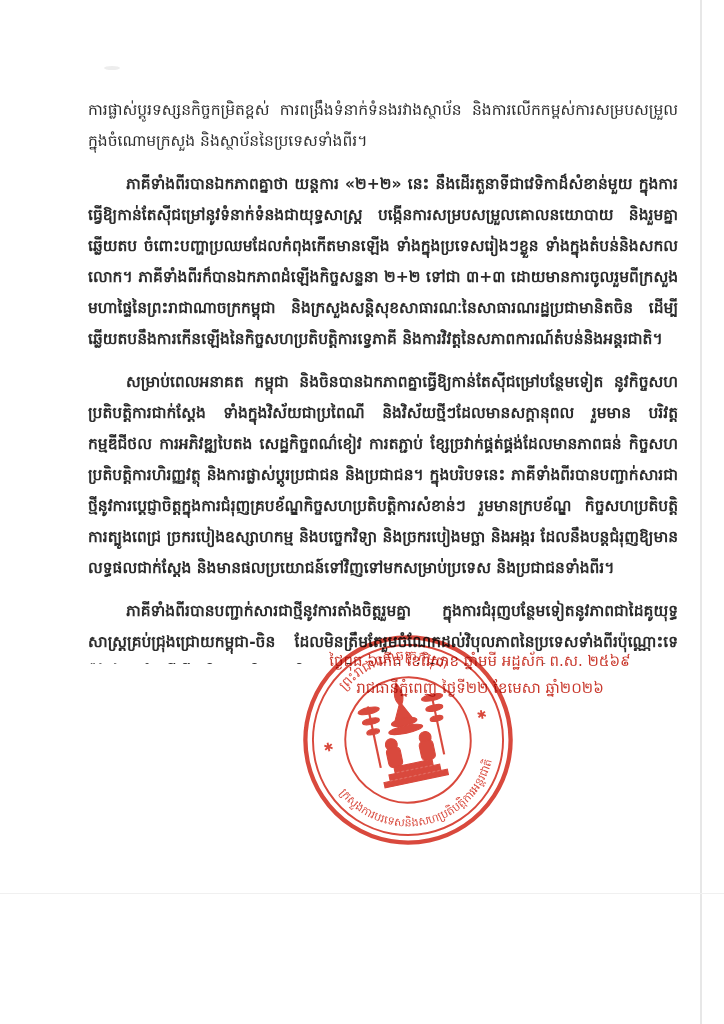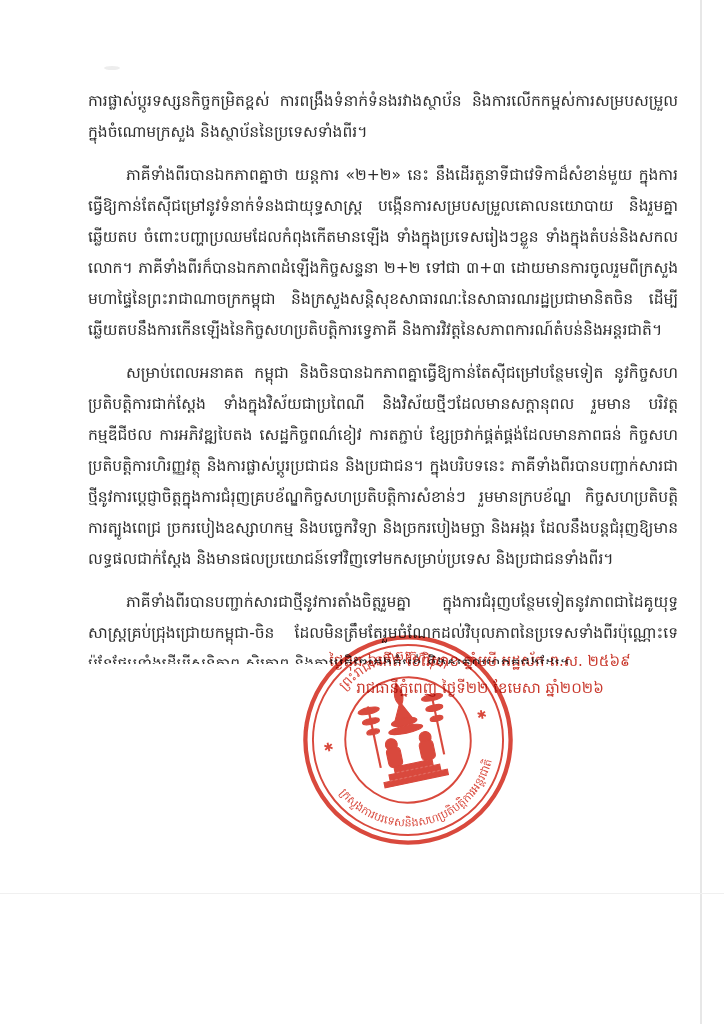--- a/index.html
+++ b/index.html
@@ -23,22 +23,22 @@
     position:absolute;left:104px;top:66px;width:16px;height:4px;
     background:#ededed;border-radius:50%;
   }
   .body-text{
     position:absolute;left:88px;top:86px;width:590px;height:578px;
     font-size:15.5px;line-height:31px;
     text-align:justify;
     overflow:hidden;
     color:#2c2c2c;
   }
-  .para{margin:0 0 12px 0;}
-  .para.indent{text-indent:38px;}
+  .para{margin:9px 0 12px 0;}
+  .para.indent{text-indent:38px;font-weight:bold;}
   .date-block{
     position:absolute;left:310px;top:648px;width:340px;
     text-align:center;
     color:#c9372b;
     font-size:15px;line-height:27px;
     mix-blend-mode:multiply;
   }
   .seal{
     position:absolute;left:300px;top:632px;width:216px;height:216px;
     transform:rotate(-12deg);

